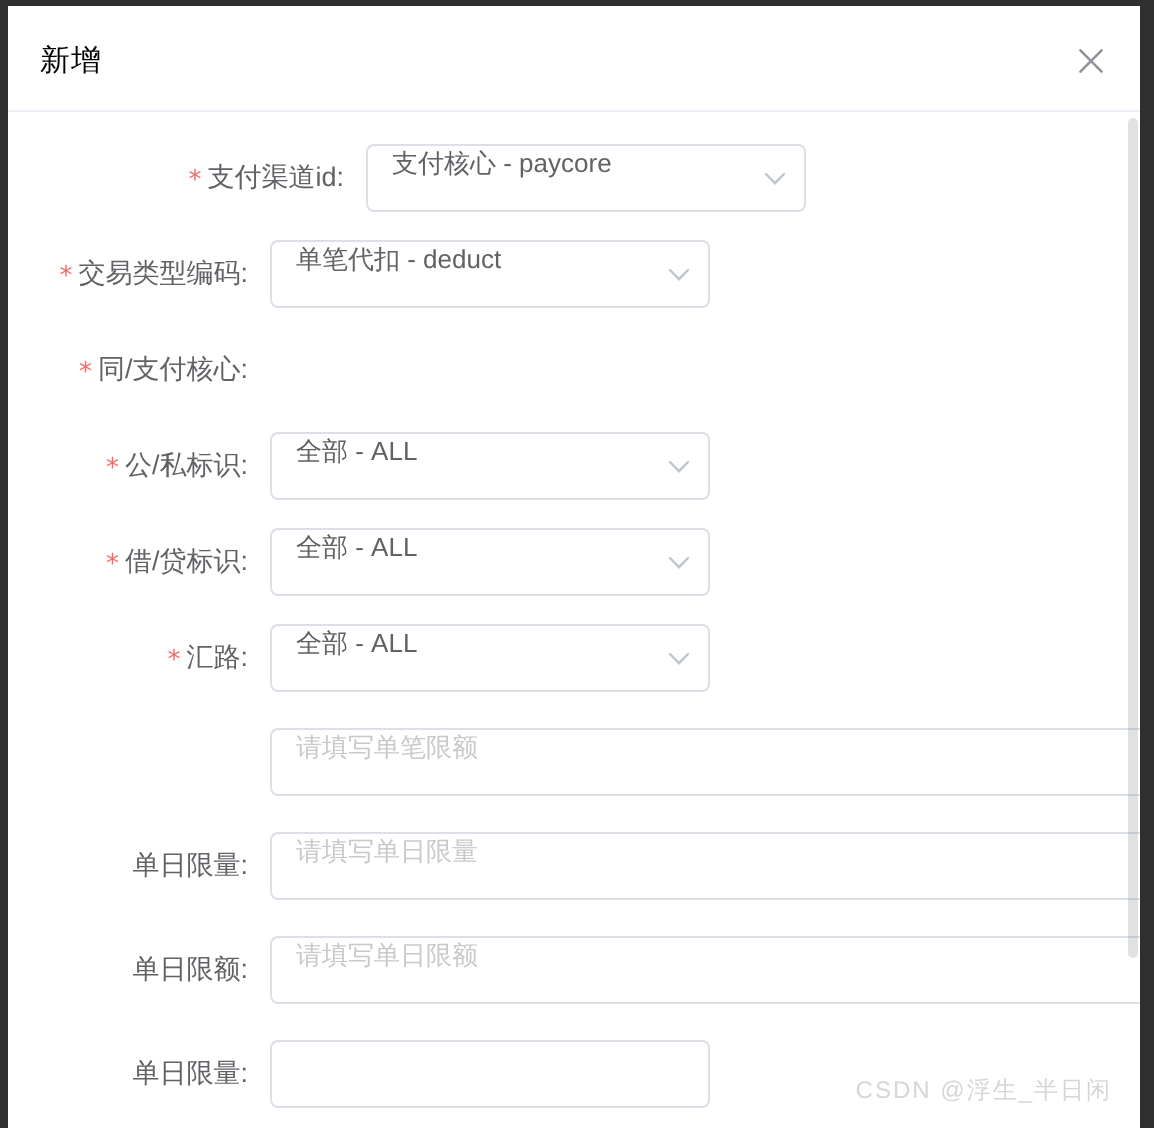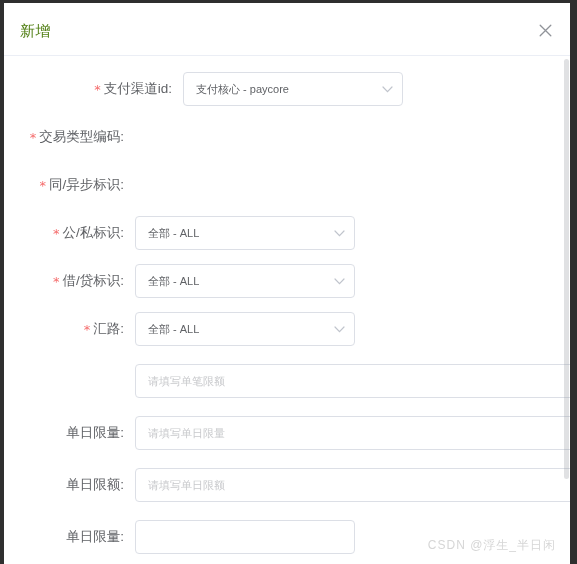--- a/index.html
+++ b/index.html
@@ -39,21 +39,21 @@
     position: relative;
     height: 53px;
     border-bottom: 1px solid #ebeef5;
     background: #ffffff;
   }
   .modal-title {
     position: absolute;
     left: 16px;
     top: 19px;
     font-size: 15px;
-    color: #4d7c0f;
+    color: #000000;
     line-height: 18px;
     letter-spacing: 0.5px;
   }
   .close-btn {
     position: absolute;
     right: 14px;
     top: 16px;
     width: 22px;
     height: 22px;
     cursor: pointer;
@@ -101,23 +101,22 @@
     top: 0;
   }
 
   .ctl {
     position: relative;
     height: 34px;
     border: 1px solid #dcdfe6;
     border-radius: 4px;
     background: #ffffff;
     display: flex;
-    align-items: center;
     padding: 0 12px;
-    font-size: 11px;
+    font-size: 13px;
     color: #606266;
     cursor: pointer;
     overflow: hidden;
   }
   .ctl.select { width: 220px; padding-right: 28px; }
   .ctl.input  { width: 510px; cursor: text; }
   .ctl.input-narrow { width: 220px; cursor: text; }
 
   .ctl .val {
     white-space: nowrap;
@@ -205,25 +204,35 @@
               </svg>
           </span>
         </div>
       </div>
     </div>
 
     <div class="form-row">
       <div class="form-label">
         <span class="req-star">*</span><span>交易类型编码:</span>
       </div>
-    </div>
-
-    <div class="form-row">
-      <div class="form-label">
-        <span class="req-star">*</span><span>同/异步标识:</span>
+      <div class="field">
+        <div class="ctl select">
+          <span class="val">单笔代扣 - deduct</span>
+          <span class="caret">
+            <svg width="11" height="7" viewBox="0 0 11 7">
+                <path d="M1 1 L5.5 5.6 L10 1" stroke="#c0c4cc" stroke-width="1.2" fill="none" stroke-linecap="round"></path>
+              </svg>
+          </span>
+        </div>
+      </div>
+    </div>
+
+    <div class="form-row">
+      <div class="form-label">
+        <span class="req-star">*</span><span>同/支付核心:</span>
       </div>
     </div>
 
     <div class="form-row">
       <div class="form-label">
         <span class="req-star">*</span><span>公/私标识:</span>
       </div>
       <div class="field">
         <div class="ctl select">
           <span class="val">全部 - ALL</span>

